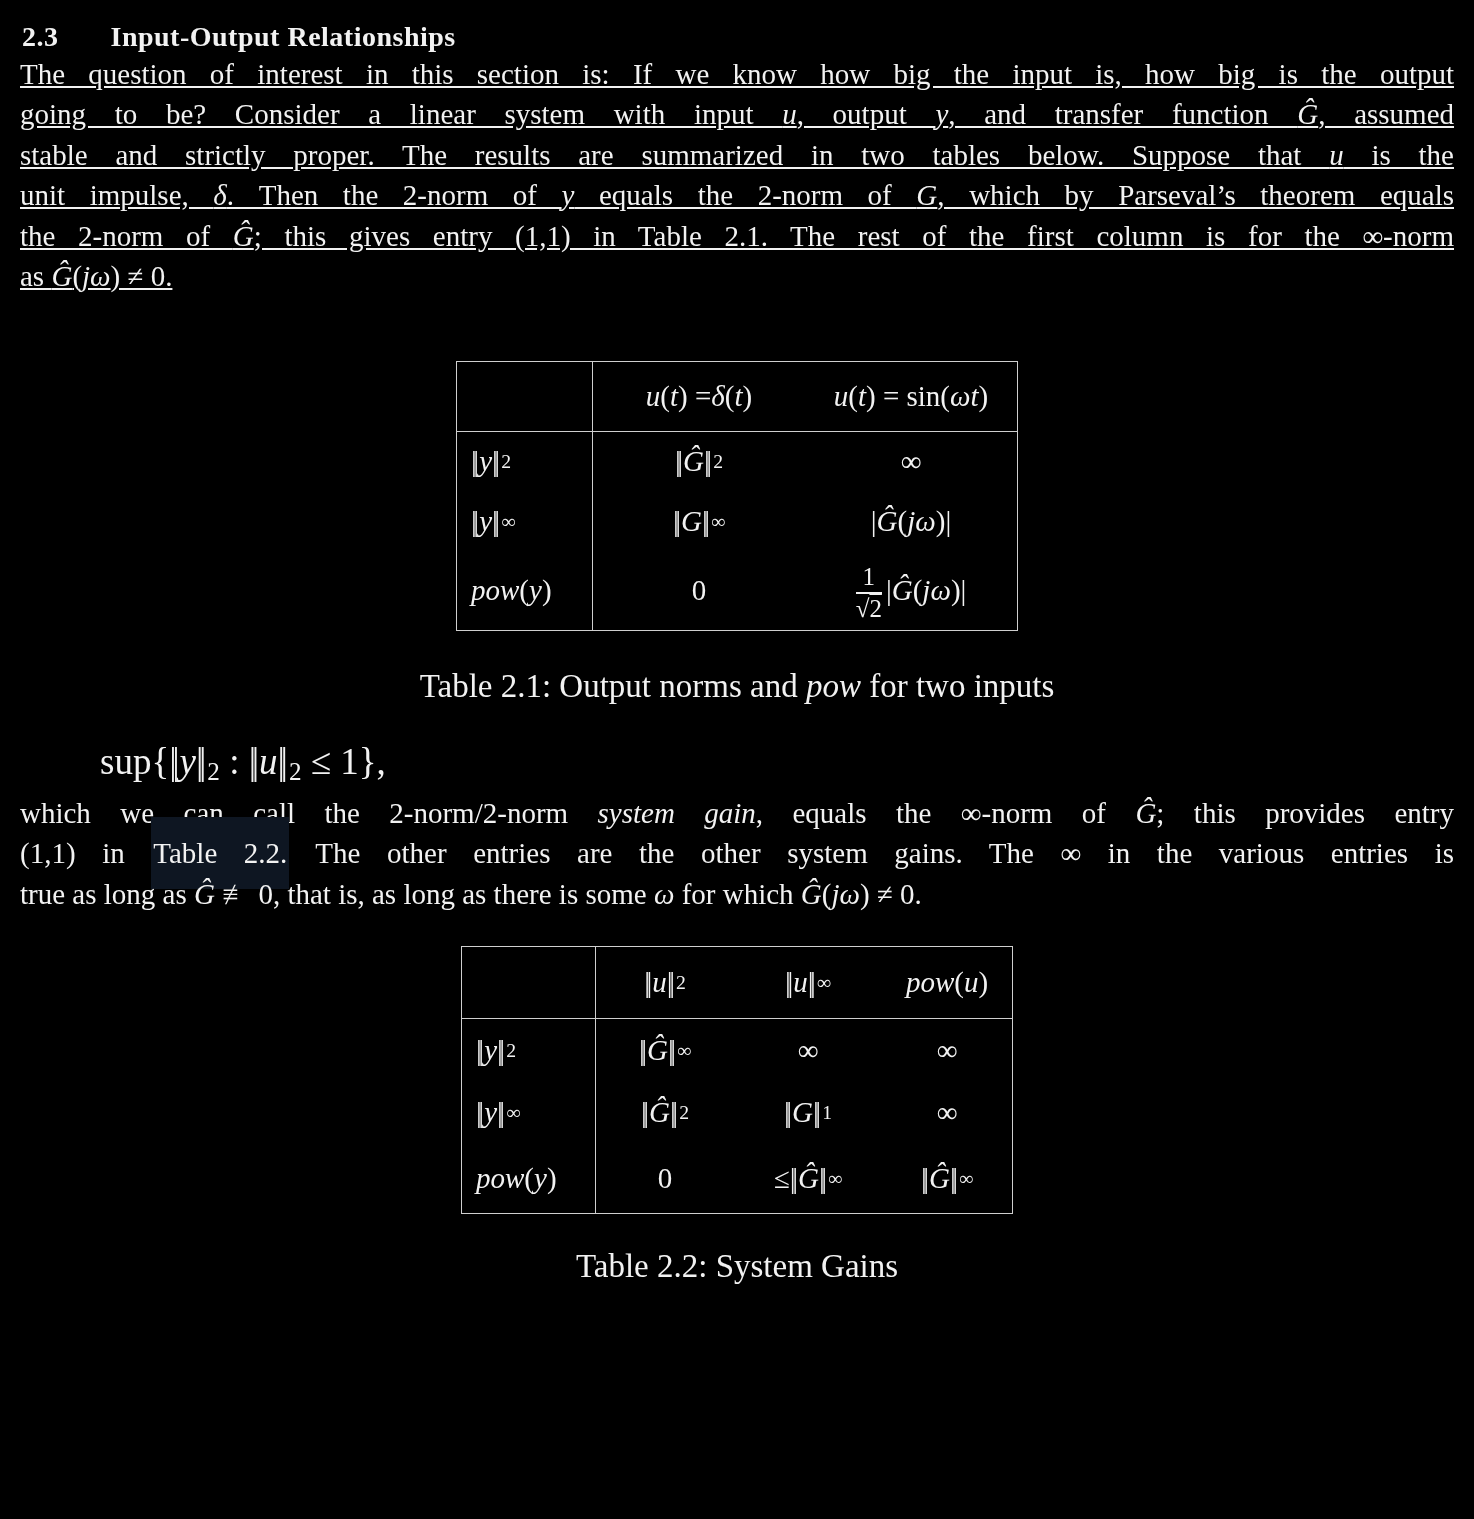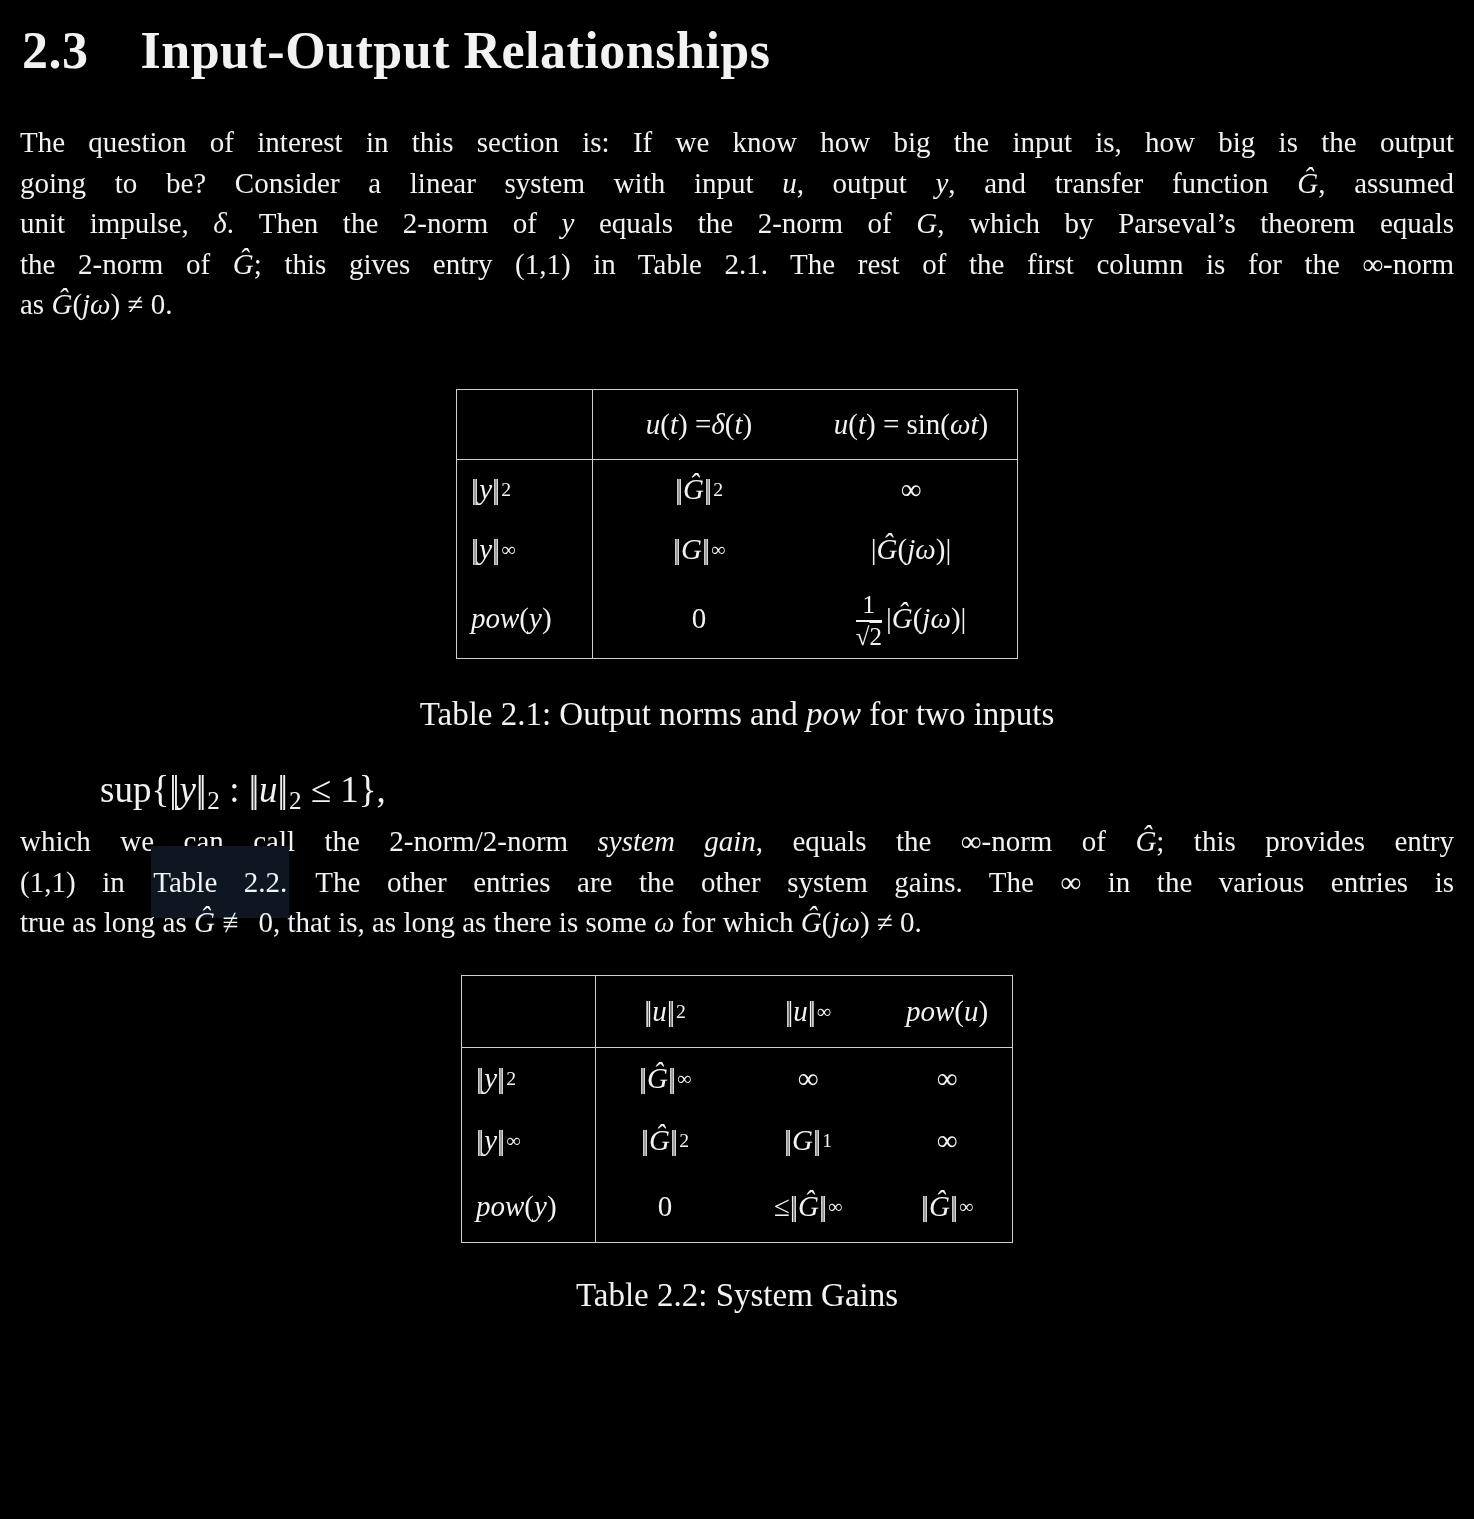--- a/index.html
+++ b/index.html
@@ -12,25 +12,25 @@
   html,body{margin:0;padding:0;}
   body{
     width:1474px;height:1519px;overflow:hidden;
     background:var(--background);
     color:var(--text-color);
     font-family:"Liberation Serif","DejaVu Serif","DejaVu Sans",serif;
   }
   main{padding:12px 20px 0 20px;}
   h1{
     margin:8px 0 0 2px;
-    font-size:52px;line-height:1.2;font-weight:bold;letter-spacing:0.5px;
+    font-size:28px;line-height:1.2;font-weight:bold;letter-spacing:0.5px;
   }
   .hnum{margin-right:52px;}
   .para{font-size:29px;line-height:40.5px;}
-  .p1{margin-top:40px;}
+  .p1{text-decoration:underline;}
   .p2{margin-top:34px;}
   .p3{}
   .tline{text-align:justify;text-align-last:justify;}
   .tline.last{text-align-last:left;}
   .tline.indent{text-indent:53px;}
   .eq{margin-top:36px;padding-left:80px;font-size:37px;line-height:40.5px;}
   .caption{margin-top:35px;text-align:center;font-size:33px;line-height:40.5px;}
   .cap2{margin-top:32px;}
   .tw{text-align:center;}
   .tw1{margin-top:64px;}
@@ -66,20 +66,21 @@
 
 <main>
 
   <h1>
     <span class="hnum">2.3</span><span>Input-Output Relationships</span>
   </h1>
 
   <div class="para p1">
     <div class="tline"><span>The question of interest in this section is: If we know how big the input is, how big is the output</span></div>
     <div class="tline"><span>going to be? Consider a linear system with input </span><span class="it">u</span><span>, output </span><span class="it">y</span><span>, and transfer function </span><span class="it">Ĝ</span><span>, assumed</span></div>
+    <div class="tline"><span>stable and strictly proper. The results are summarized in two tables below. Suppose that </span><span class="it">u</span><span> is the</span></div>
     <div class="tline"><span>unit impulse, </span><span class="it">δ</span><span>. Then the 2-norm of </span><span class="it">y</span><span> equals the 2-norm of </span><span class="it">G</span><span>, which by Parseval’s theorem equals</span></div>
     <div class="tline"><span>the 2-norm of </span><span class="it">Ĝ</span><span>; this gives entry (1,1) in Table 2.1. The rest of the first column is for the ∞-norm</span></div>
     <div class="tline last"><span>as </span><span class="it">Ĝ</span><span>(</span><span class="it">jω</span><span>) ≠ 0.</span></div>
   </div>
 
   <div class="tw tw1">
     <div class="tbl t1">
       <div class="cell sep hd"></div>
       <div class="cell hd ctr">
           <span class="it">u</span>

